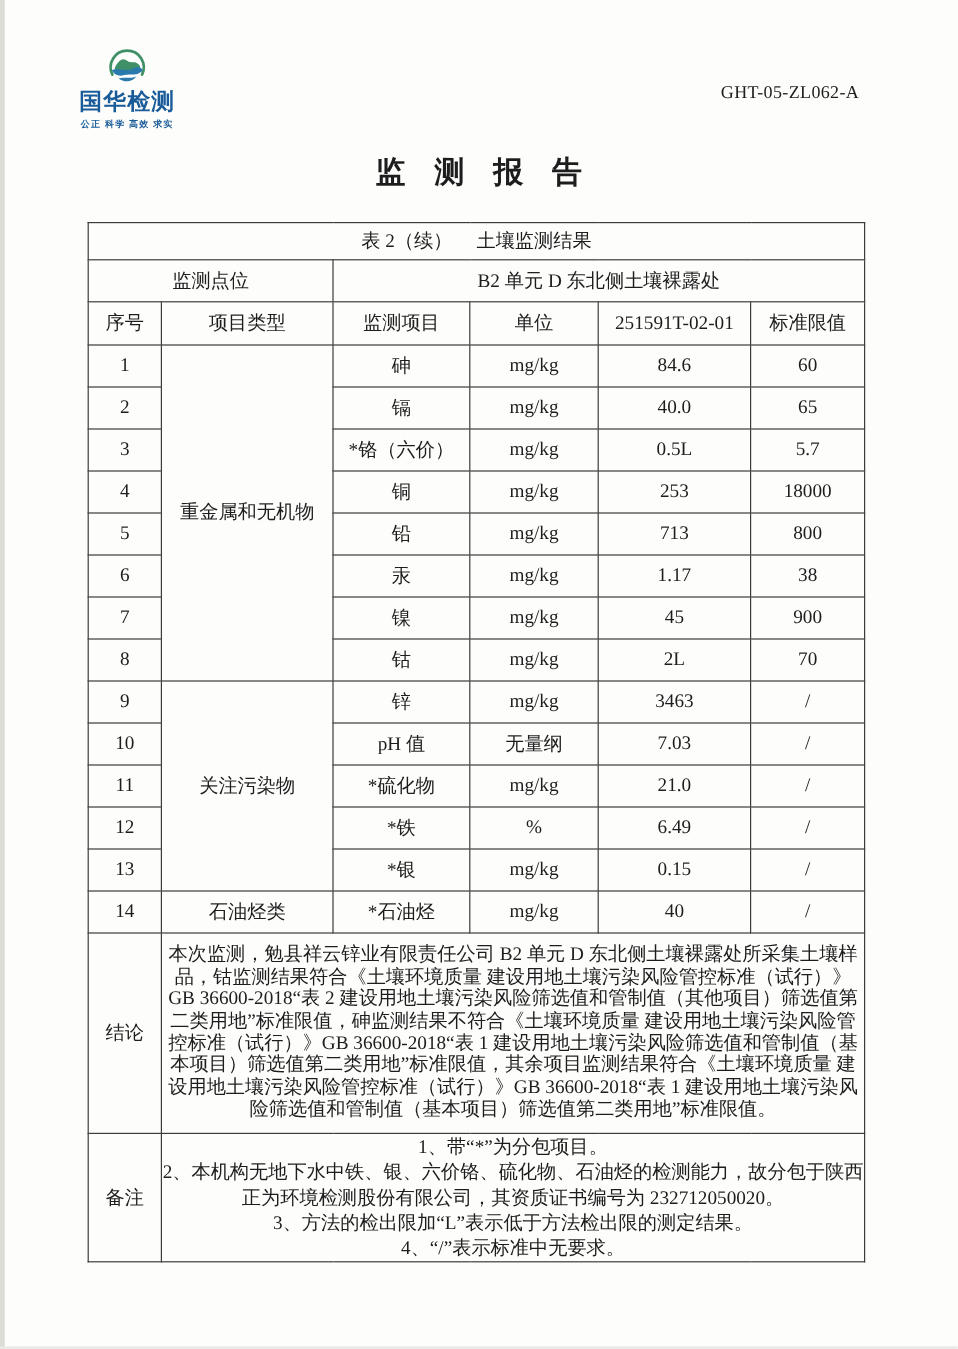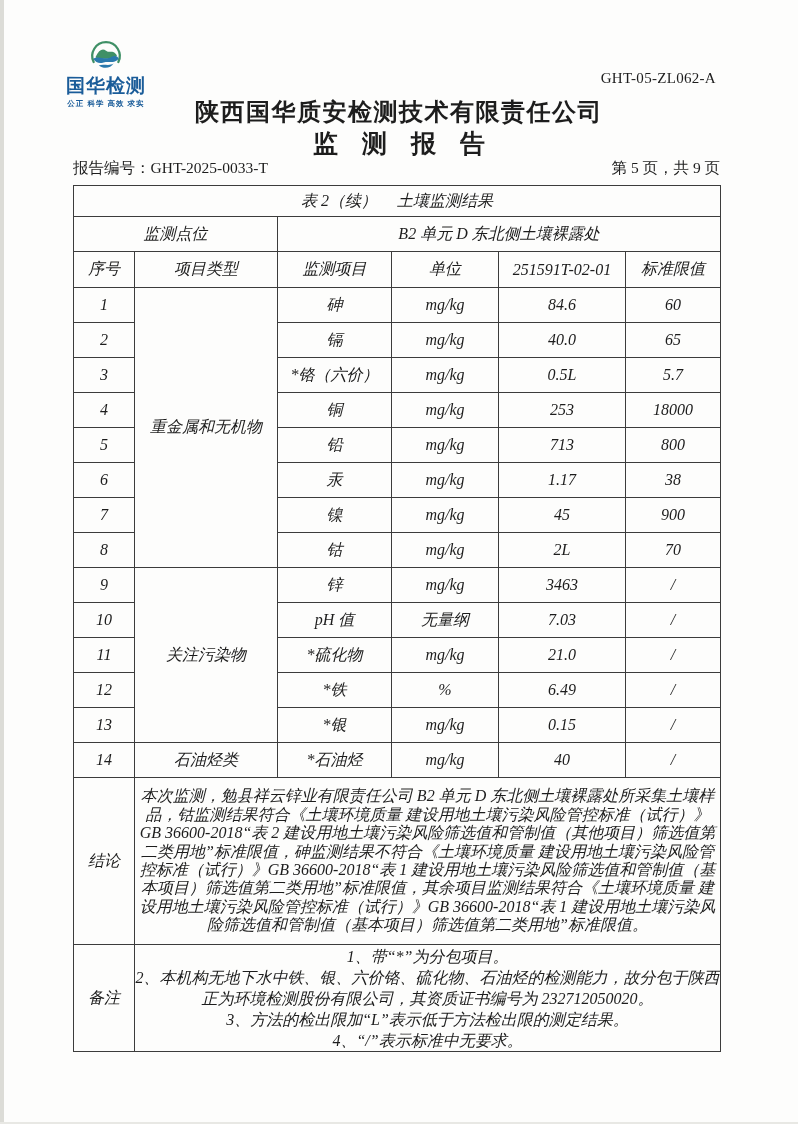--- a/index.html
+++ b/index.html
@@ -41,21 +41,21 @@
   }
   .report-row{
     position:absolute;top:158px;left:73px;width:647px;
     display:flex;justify-content:space-between;align-items:flex-end;
     font-size:15.5px;
   }
 
   
   table.report{
     position:absolute;top:185px;left:73px;width:647px;
-    border-collapse:collapse;table-layout:fixed;font-style:italic;
+    border-collapse:collapse;table-layout:fixed;
   }
   table.report td,table.report th{
     border:1px solid #3c3c3c;
     text-align:center;vertical-align:middle;
     font-weight:normal;font-size:16px;
     padding:0;overflow:hidden;
   }
   tr.title-row td{height:30px;}
   tr.point-row td{height:34px;}
   tr.head-row th{height:35px;}
@@ -84,27 +84,22 @@
       <path d="M7 27 A14.5 14.5 0 1 1 33 27" stroke="#3f9066" stroke-width="2.4" fill="none" stroke-linecap="round"></path>
       <path d="M9 21.5 C12.5 14 16.5 12 20 15 C23.5 18 27.5 13.5 31.5 20 L29.5 23.5 L10.5 23.5 Z" fill="#3f9066"></path>
       <path d="M6.5 23.5 C12 19.5 19.5 25.5 25.5 21.5 C29.5 19.5 32.5 20.5 33.5 23.5 C27.5 29.5 23.5 25.5 17.5 27.5 C12.8 29 9.2 27.5 6.5 23.5 Z" fill="#2a79ad"></path>
       <path d="M12.5 30.5 C17 28.5 23.5 31.5 28 28.5 C25 33.5 17.5 34.5 12.5 30.5 Z" fill="#2a79ad"></path>
     </svg>
     <div class="logo-name">国华检测</div>
     <div class="logo-slogan">公正 科学 高效 求实</div>
   </div>
 
   <div class="doc-code">GHT-05-ZL062-A</div>
-  <div class="company-title">陕西国华质安检测技术有限责任公司</div>
   <div class="doc-title">监测报告</div>
 
-  <div class="report-row">
-    <span>报告编号：GHT-2025-0033-T</span>
-    <span>第 5 页，共 9 页</span>
-  </div>
 </div>
 
 <table class="report">
   <colgroup>
     <col style="width:61px">
       <col style="width:143px">
       <col style="width:114px">
     <col style="width:107px">
       <col style="width:127px">
       <col style="width:95px">

